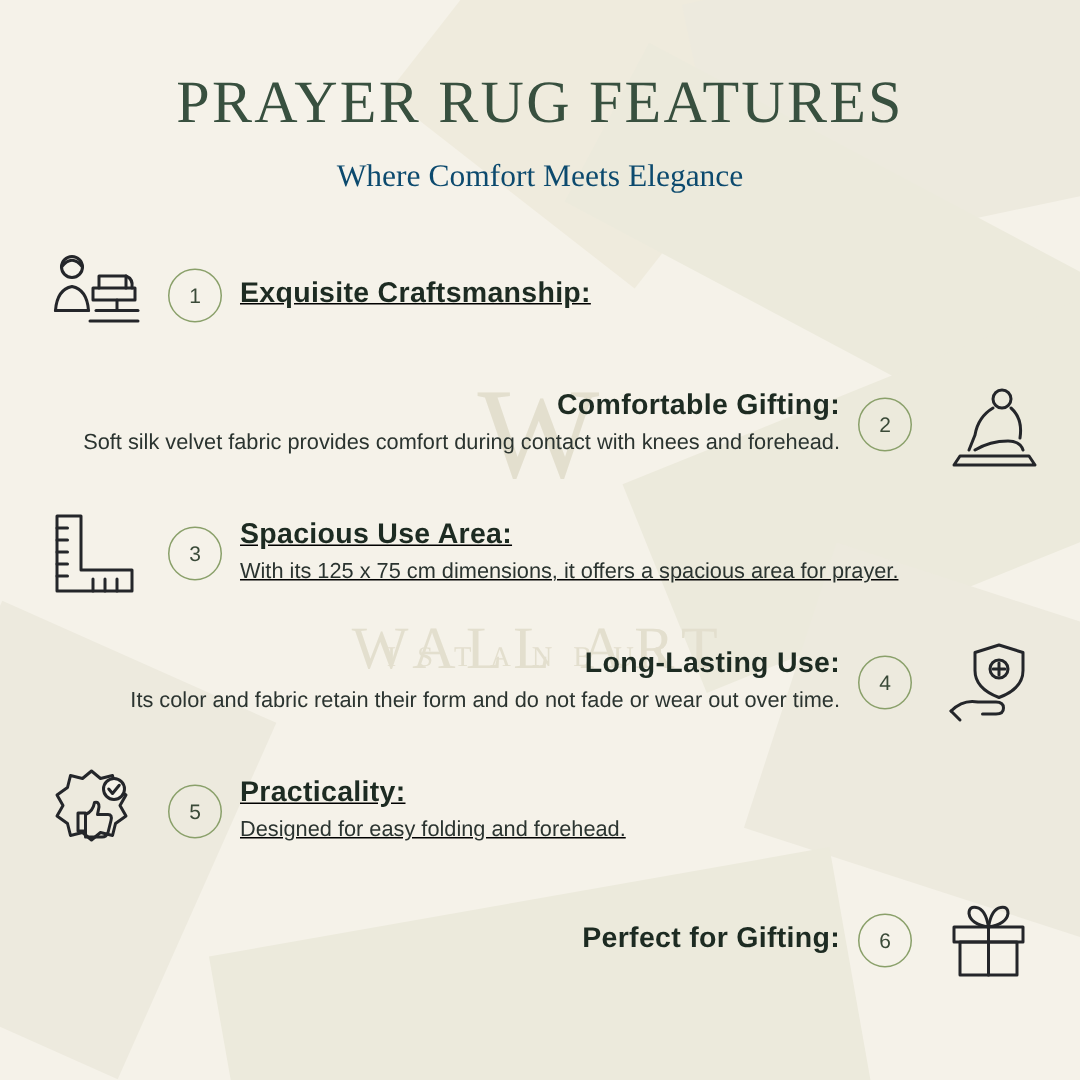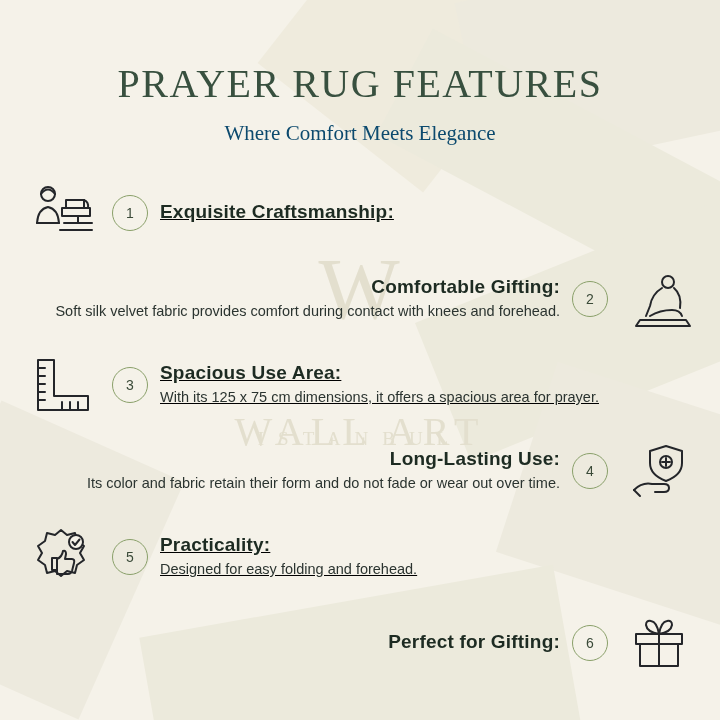--- a/index.html
+++ b/index.html
@@ -55,21 +55,21 @@
   }
   .watermark.wm-city {
     top: 428px;
     font-size: 19px;
     letter-spacing: 14px;
   }
 
   
   #header {
     position: relative;
-    padding-top: 60px;
+    padding-top: 44px;
     text-align: center;
   }
   #title {
     font-family: "Liberation Serif", serif;
     font-size: 40px;
     letter-spacing: 1.5px;
     color: #38503f;
     margin: 0;
     font-weight: normal;
   }

